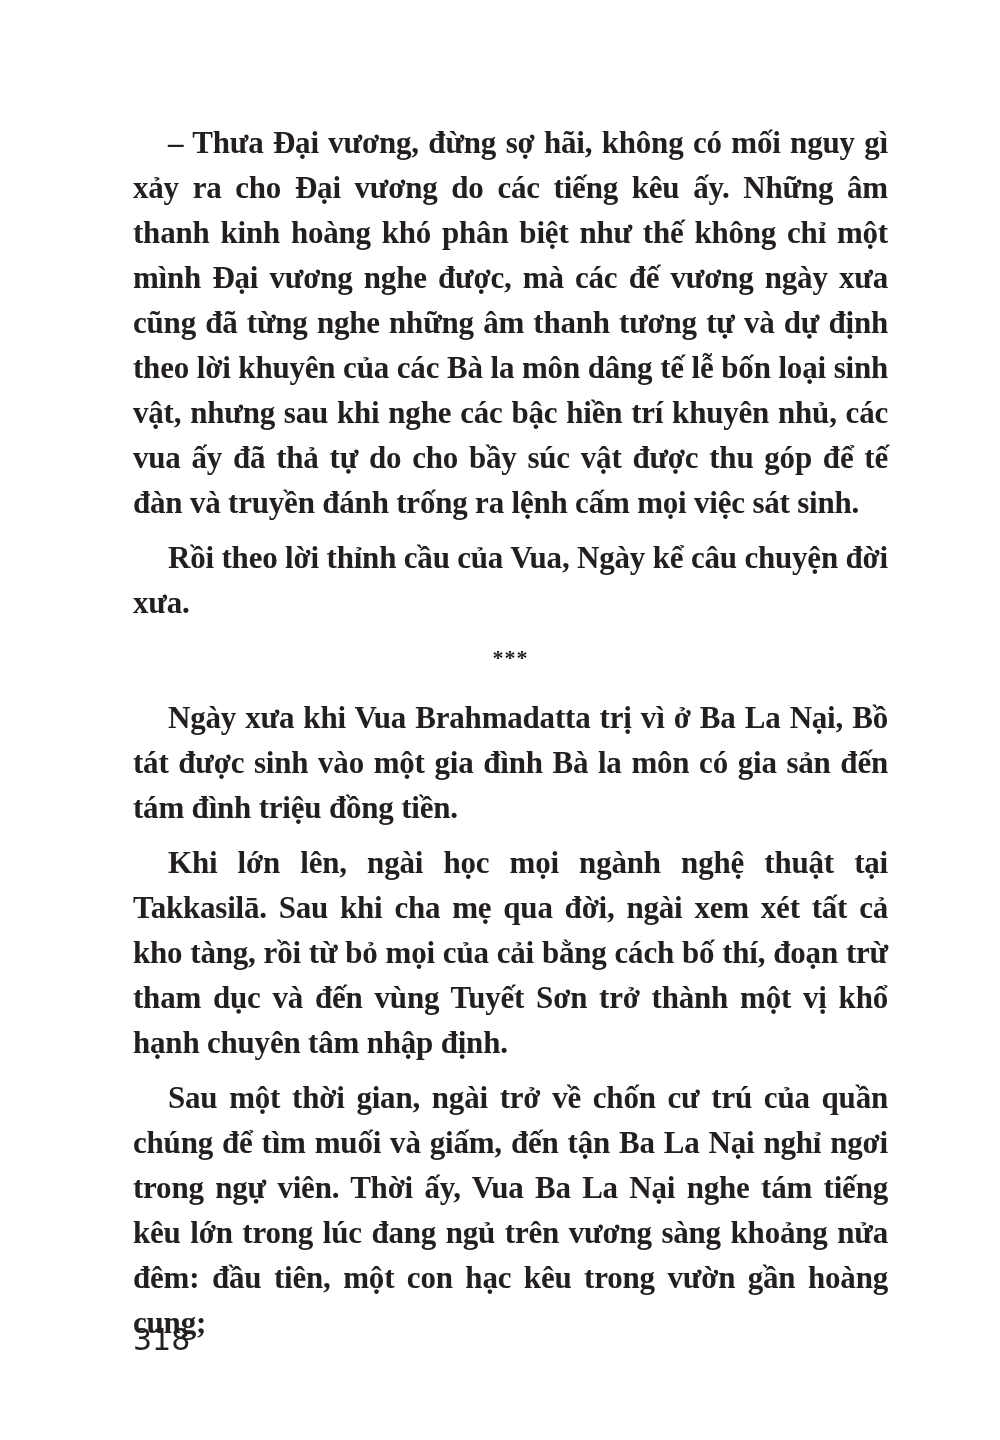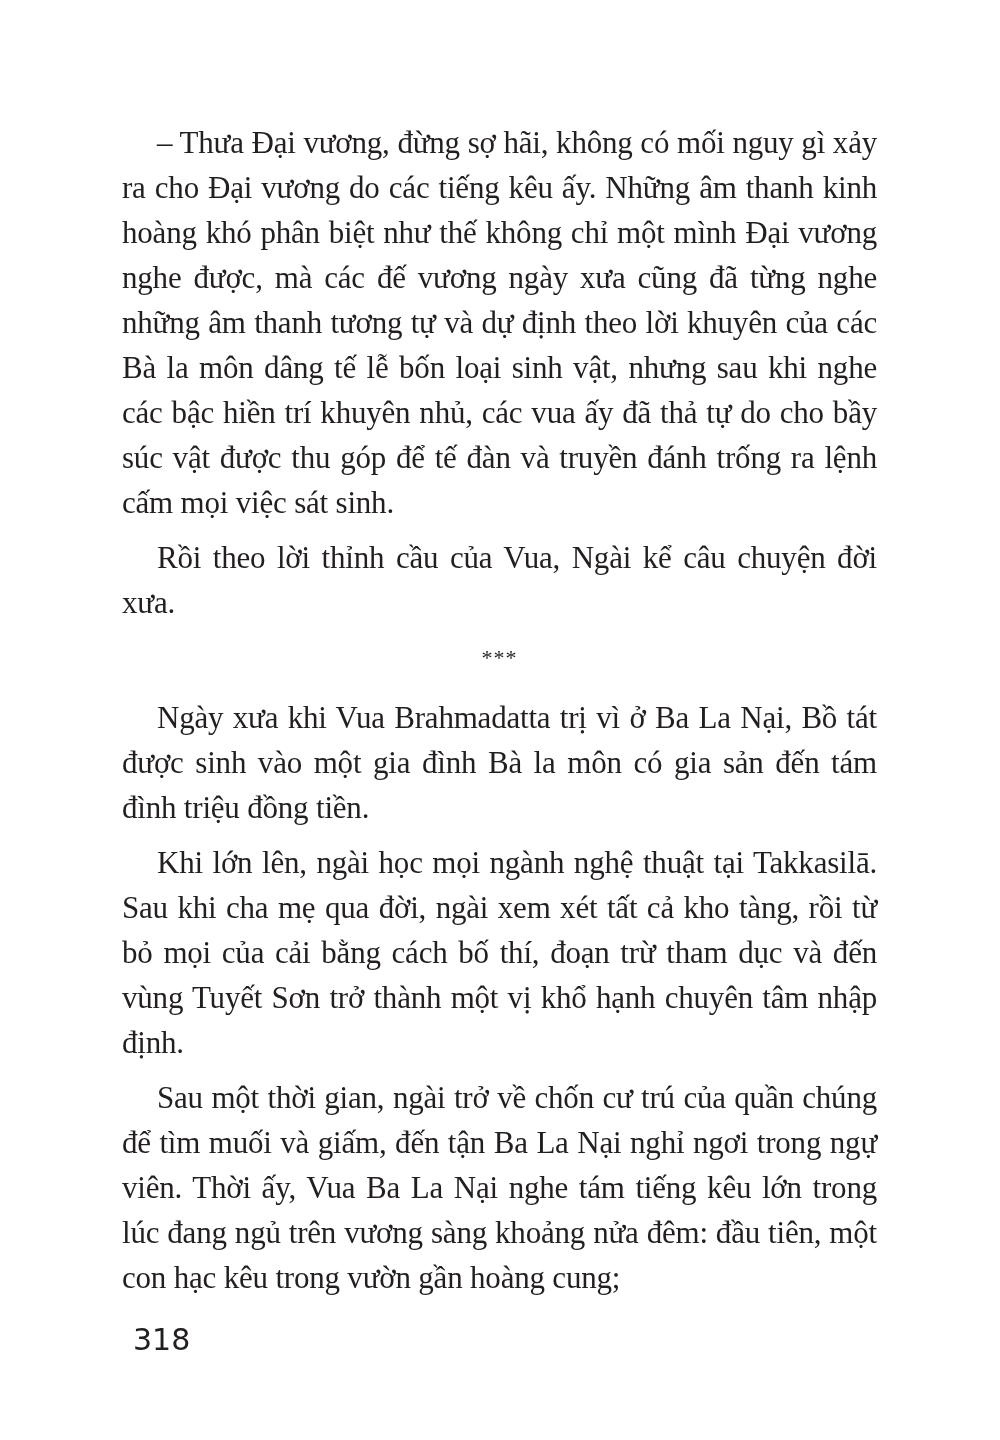--- a/index.html
+++ b/index.html
@@ -10,23 +10,24 @@
     body {
       width: 1000px;
       height: 1440px;
       position: relative;
       overflow: hidden;
       color: #231f20;
       font-family: "Liberation Serif", "DejaVu Serif", serif;
     }
     .page-body {
       position: absolute;
-      left: 122px;
+      left: 133px;
       top: 120px;
       width: 755px;
+      font-weight: bold;
     }
     .para {
       margin: 0;
       font-size: 31px;
       line-height: 45px;
       text-align: justify;
       text-indent: 35px;
       letter-spacing: -0.2px;
     }
     .para + .para { margin-top: 10px; }
@@ -60,21 +61,21 @@
       font-weight: bold;
       font-style: italic;
       text-transform: uppercase;
     }
   </style>
 </head>
 <body>
 
 <main class="page-body">
   <p class="para first">– Thưa Đại vương, đừng sợ hãi, không có mối nguy gì xảy ra cho Đại vương do các tiếng kêu ấy. Những âm thanh kinh hoàng khó phân biệt như thế không chỉ một mình Đại vương nghe được, mà các đế vương ngày xưa cũng đã từng nghe những âm thanh tương tự và dự định theo lời khuyên của các Bà la môn dâng tế lễ bốn loại sinh vật, nhưng sau khi nghe các bậc hiền trí khuyên nhủ, các vua ấy đã thả tự do cho bầy súc vật được thu góp để tế đàn và truyền đánh trống ra lệnh cấm mọi việc sát sinh.</p>
-  <p class="para">Rồi theo lời thỉnh cầu của Vua, Ngài kể câu chuyện đời xưa.</p>
+  <p class="para">Rồi theo lời thỉnh cầu của Vua, Ngày kể câu chuyện đời xưa.</p>
   <div class="sep">***</div>
   <p class="para">Ngày xưa khi Vua Brahmadatta trị vì ở Ba La Nại, Bồ tát được sinh vào một gia đình Bà la môn có gia sản đến tám đình triệu đồng tiền.</p>
   <p class="para">Khi lớn lên, ngài học mọi ngành nghệ thuật tại Takkasilā. Sau khi cha mẹ qua đời, ngài xem xét tất cả kho tàng, rồi từ bỏ mọi của cải bằng cách bố thí, đoạn trừ tham dục và đến vùng Tuyết Sơn trở thành một vị khổ hạnh chuyên tâm nhập định.</p>
   <p class="para">Sau một thời gian, ngài trở về chốn cư trú của quần chúng để tìm muối và giấm, đến tận Ba La Nại nghỉ ngơi trong ngự viên. Thời ấy, Vua Ba La Nại nghe tám tiếng kêu lớn trong lúc đang ngủ trên vương sàng khoảng nửa đêm: đầu tiên, một con hạc kêu trong vườn gần hoàng cung;</p>
 </main>
 
 <footer class="footer">
   <span class="page-number">318</span>
 </footer>
 

